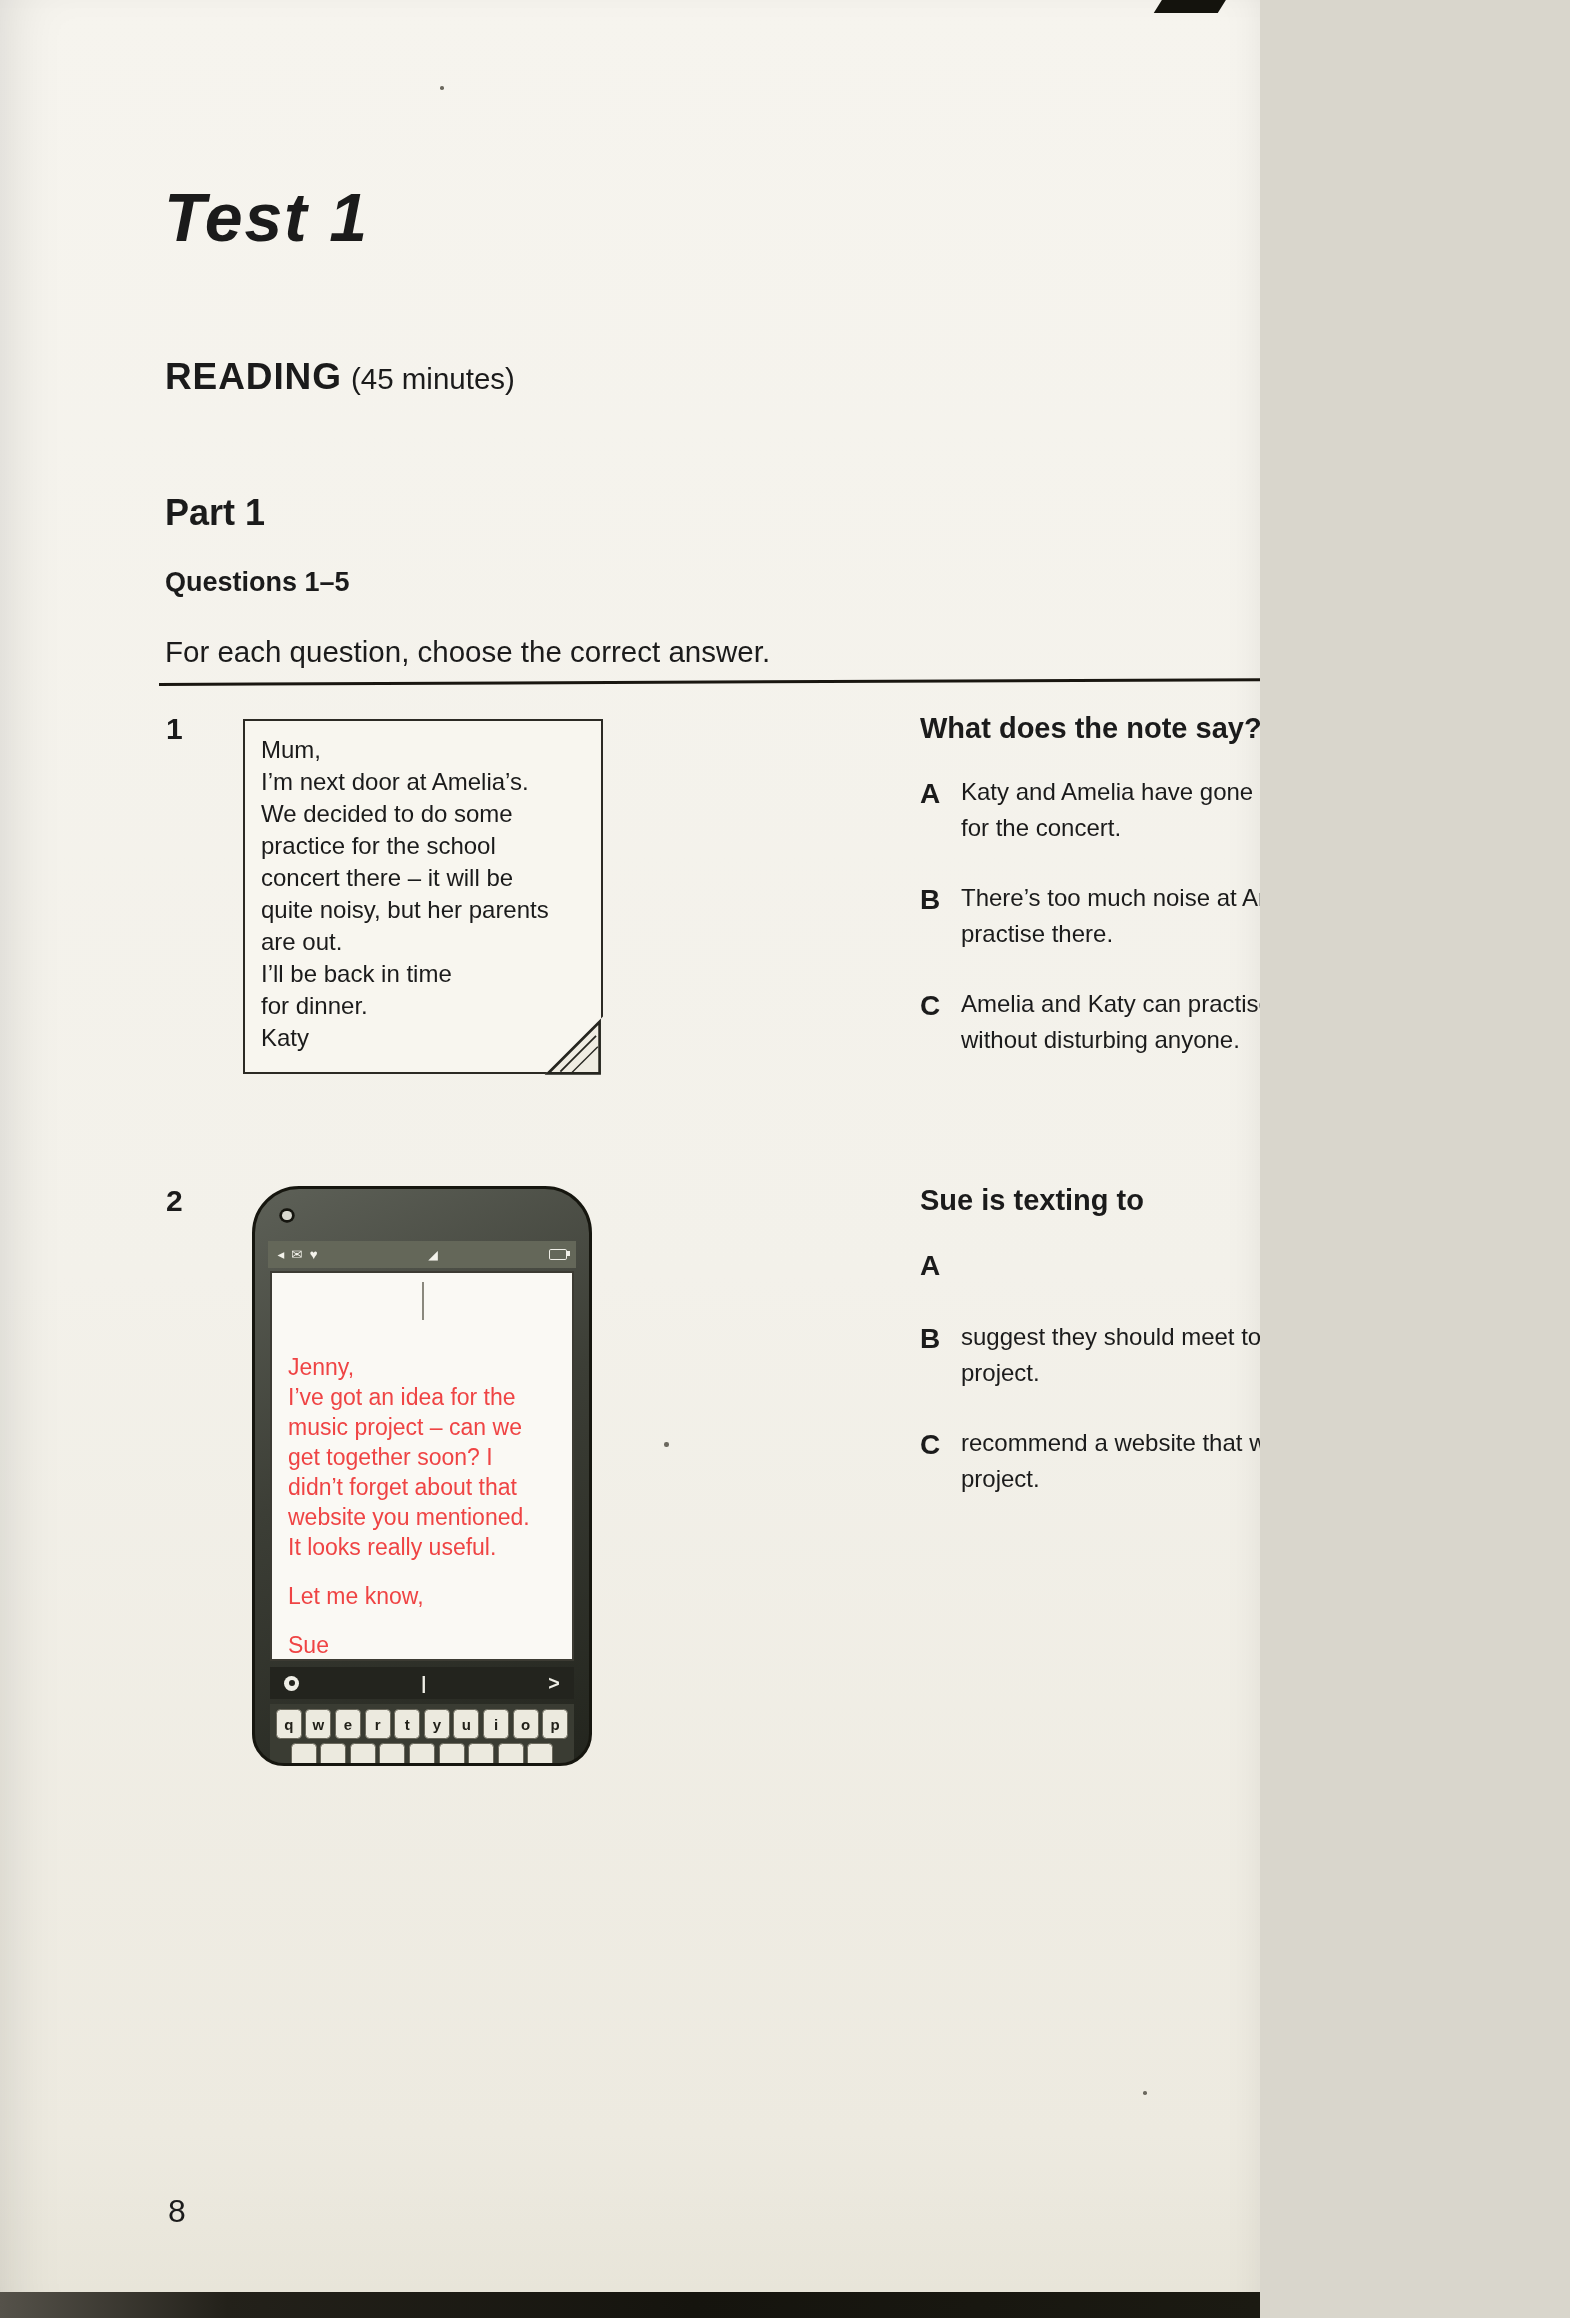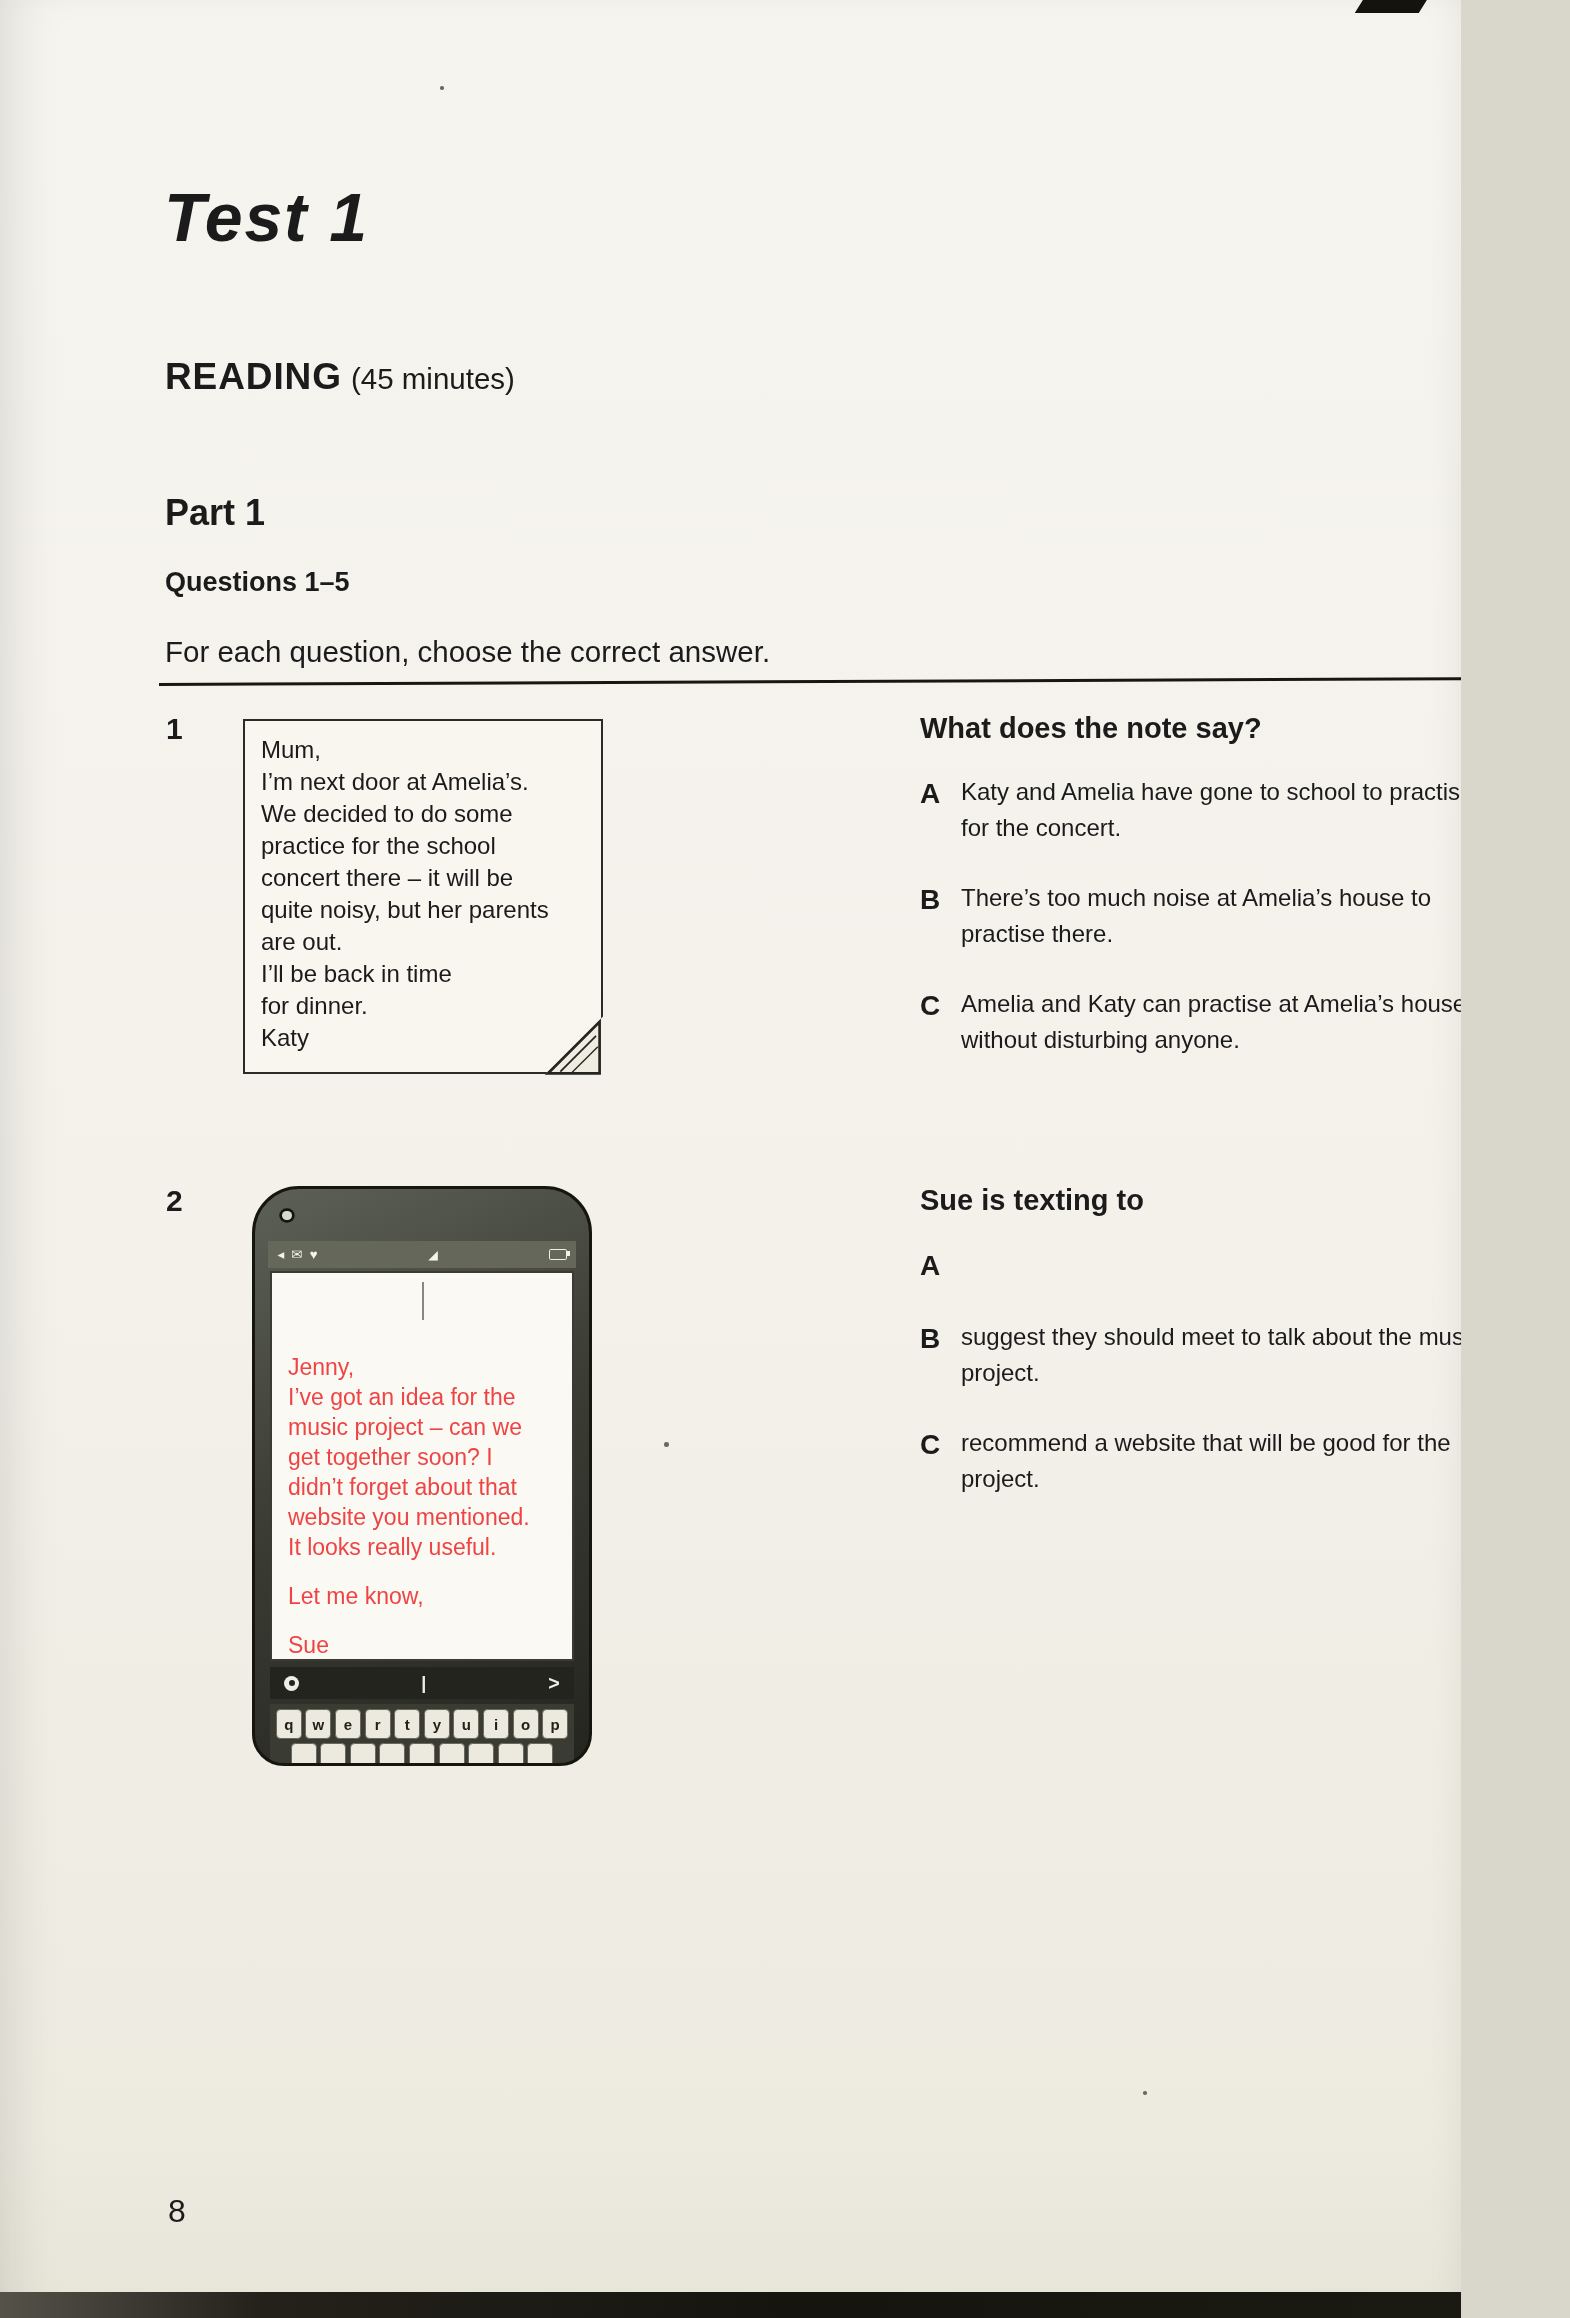--- a/index.html
+++ b/index.html
@@ -1,17 +1,17 @@
 <!DOCTYPE html>
 <html style="font-size:14.3px"><head>
 <meta charset="utf-8">
 <style>
   html,body { margin:0; padding:0; background:#d9d6cc; }
   .page {
-    position:relative; width:1461px; height:2319px; overflow:hidden;
+    position:relative; width:1260px; height:2319px; overflow:hidden;
     background:linear-gradient(180deg,#f6f4ee 0%,#f3f1ea 55%,#edeae0 92%,#e7e4d8 100%);
     color:#1b1b1b; font-family:"Liberation Sans",sans-serif;
     box-shadow:inset 40px 0 63px -40px rgba(0,0,0,.14), inset -22.4px 0 45px -31px rgba(0,0,0,.10);
   }
   .title { position:absolute; left:164px; top:132px; font-size:68px; font-style:italic; letter-spacing:1.8px; }
   .section-line { position:absolute; left:165px; top:324px; font-size:37px; font-weight:bold; letter-spacing:0.9px;margin-top:32px; }
   .section-line .minutes { font-size:29.5px; font-weight:normal; letter-spacing:0; margin-left:9px; }
   .part { position:absolute; left:165px; top:462px; font-size:36px; font-weight:bold; }
   .qrange { position:absolute; left:165px; top:540px; font-size:27px; font-weight:bold; }
   .instructions { position:absolute; left:165px; top:605px; font-size:29.5px; }

